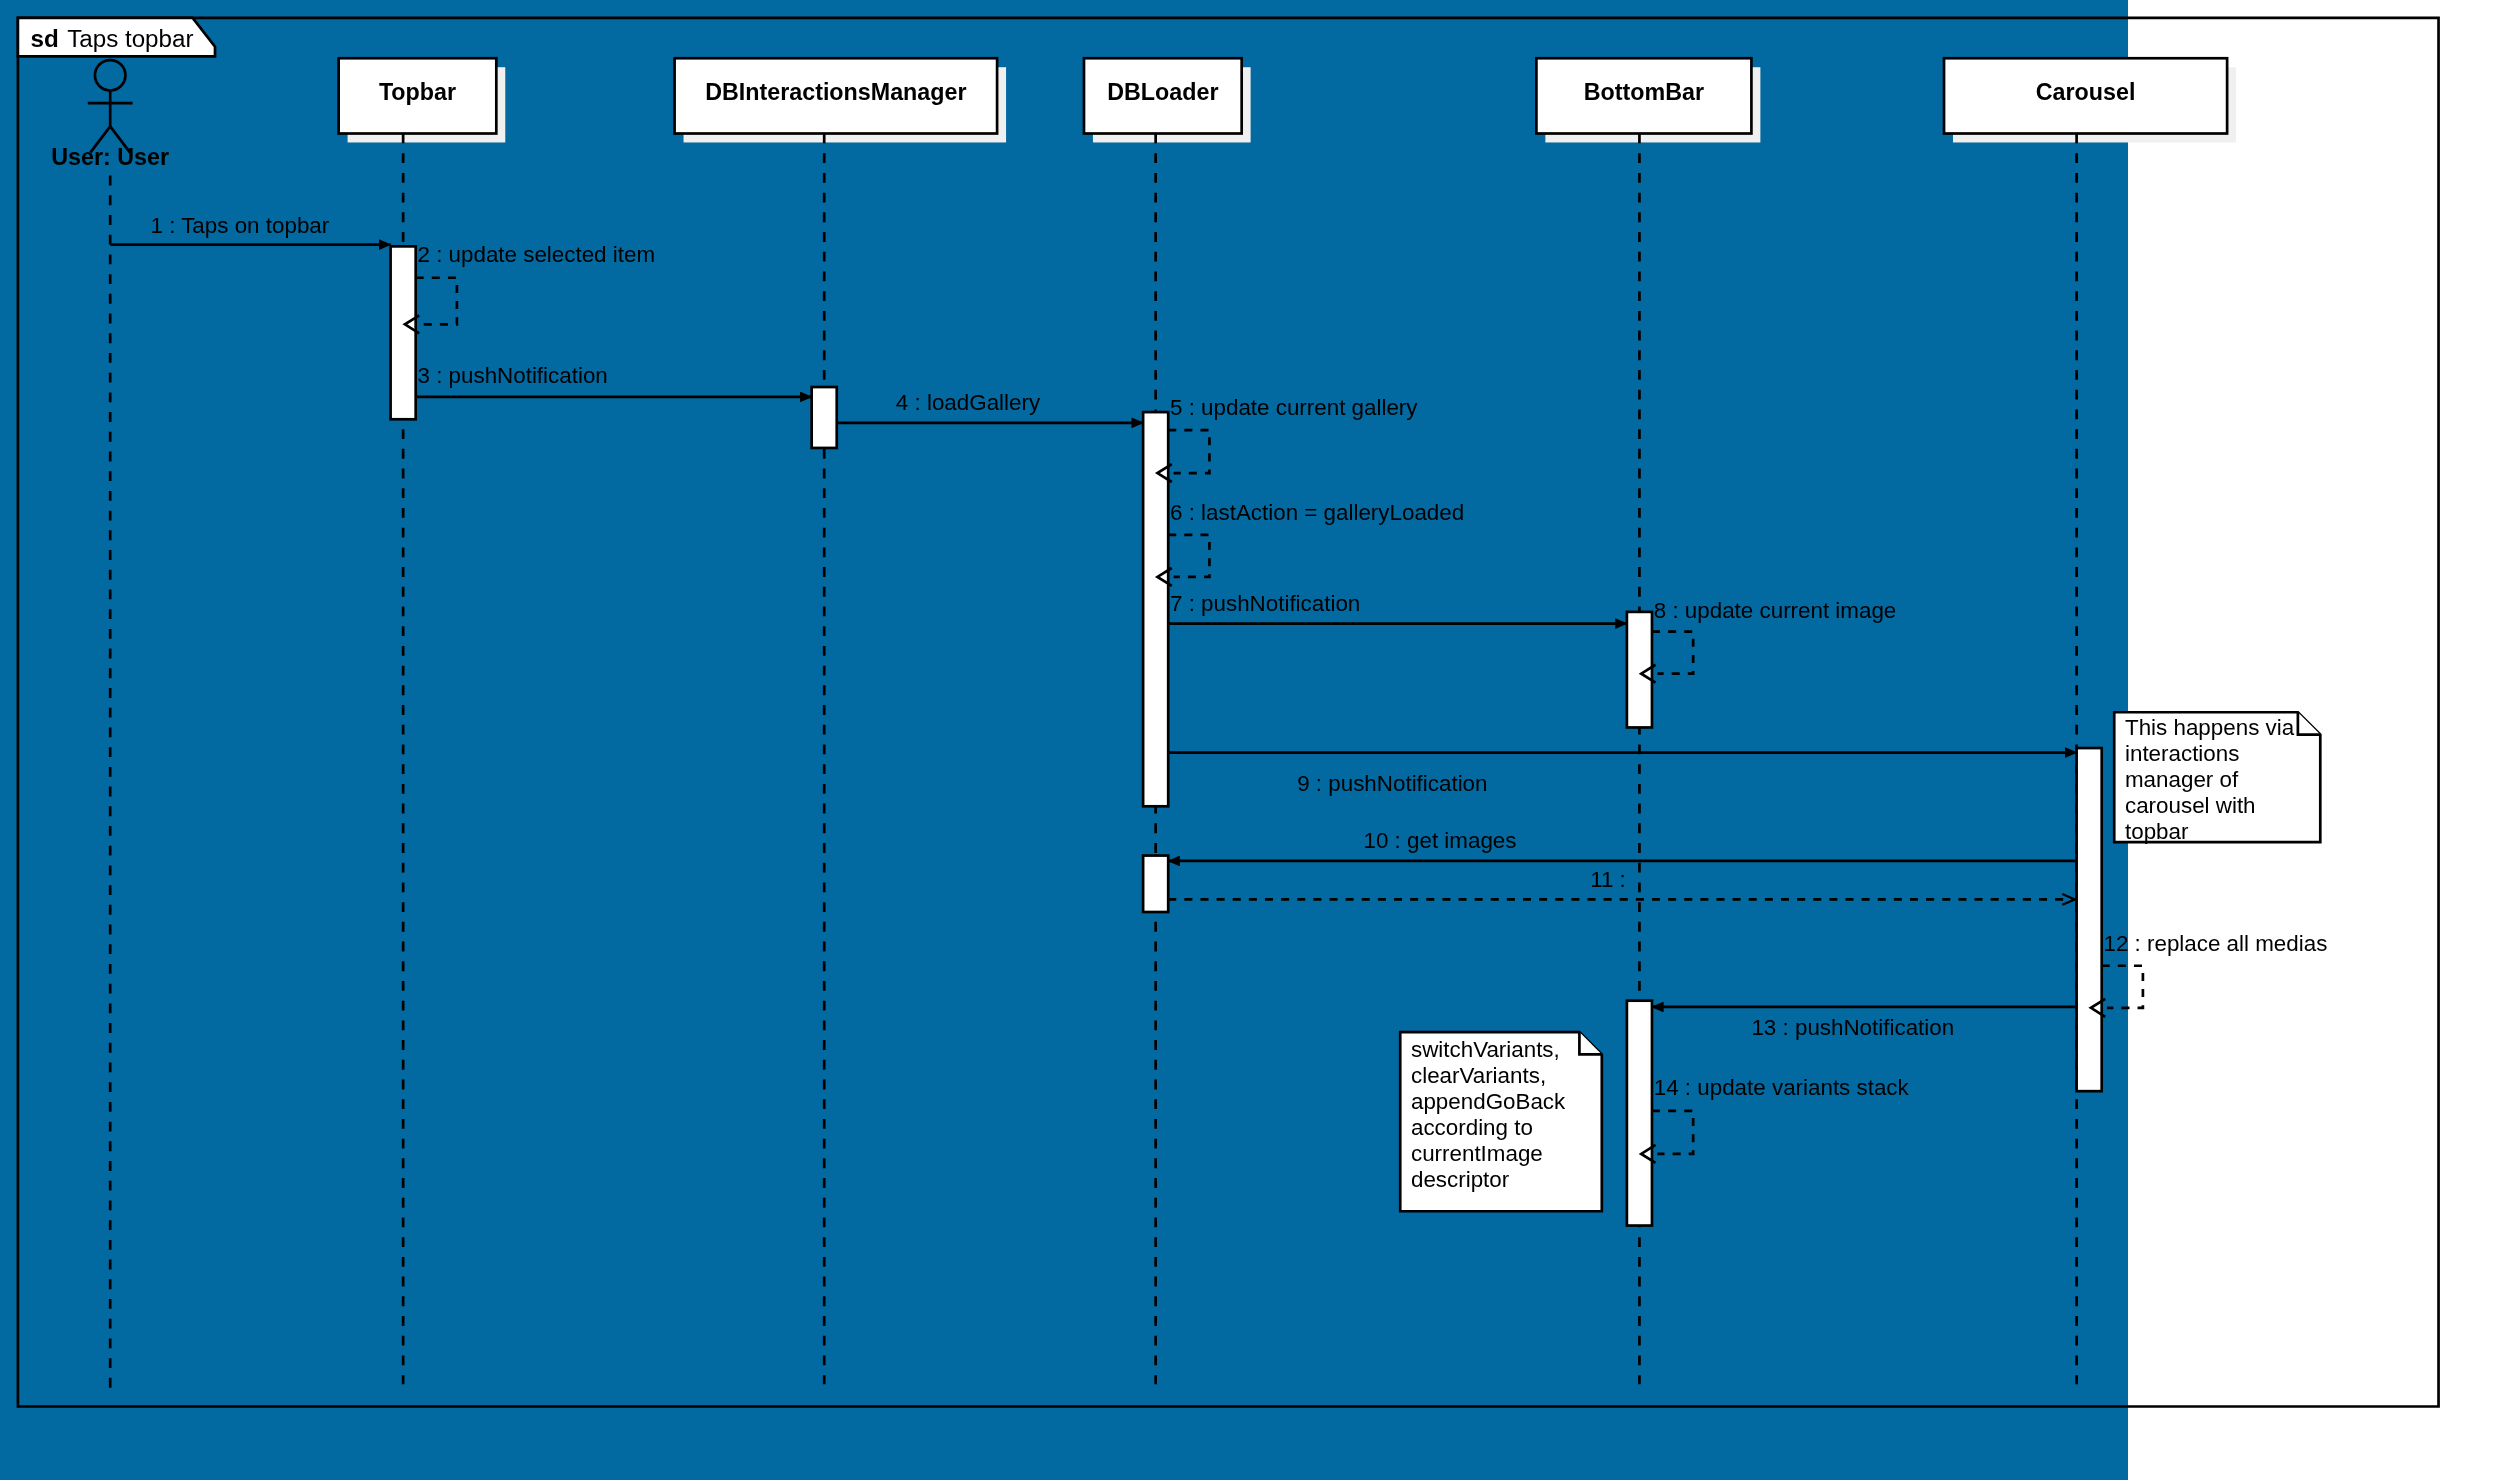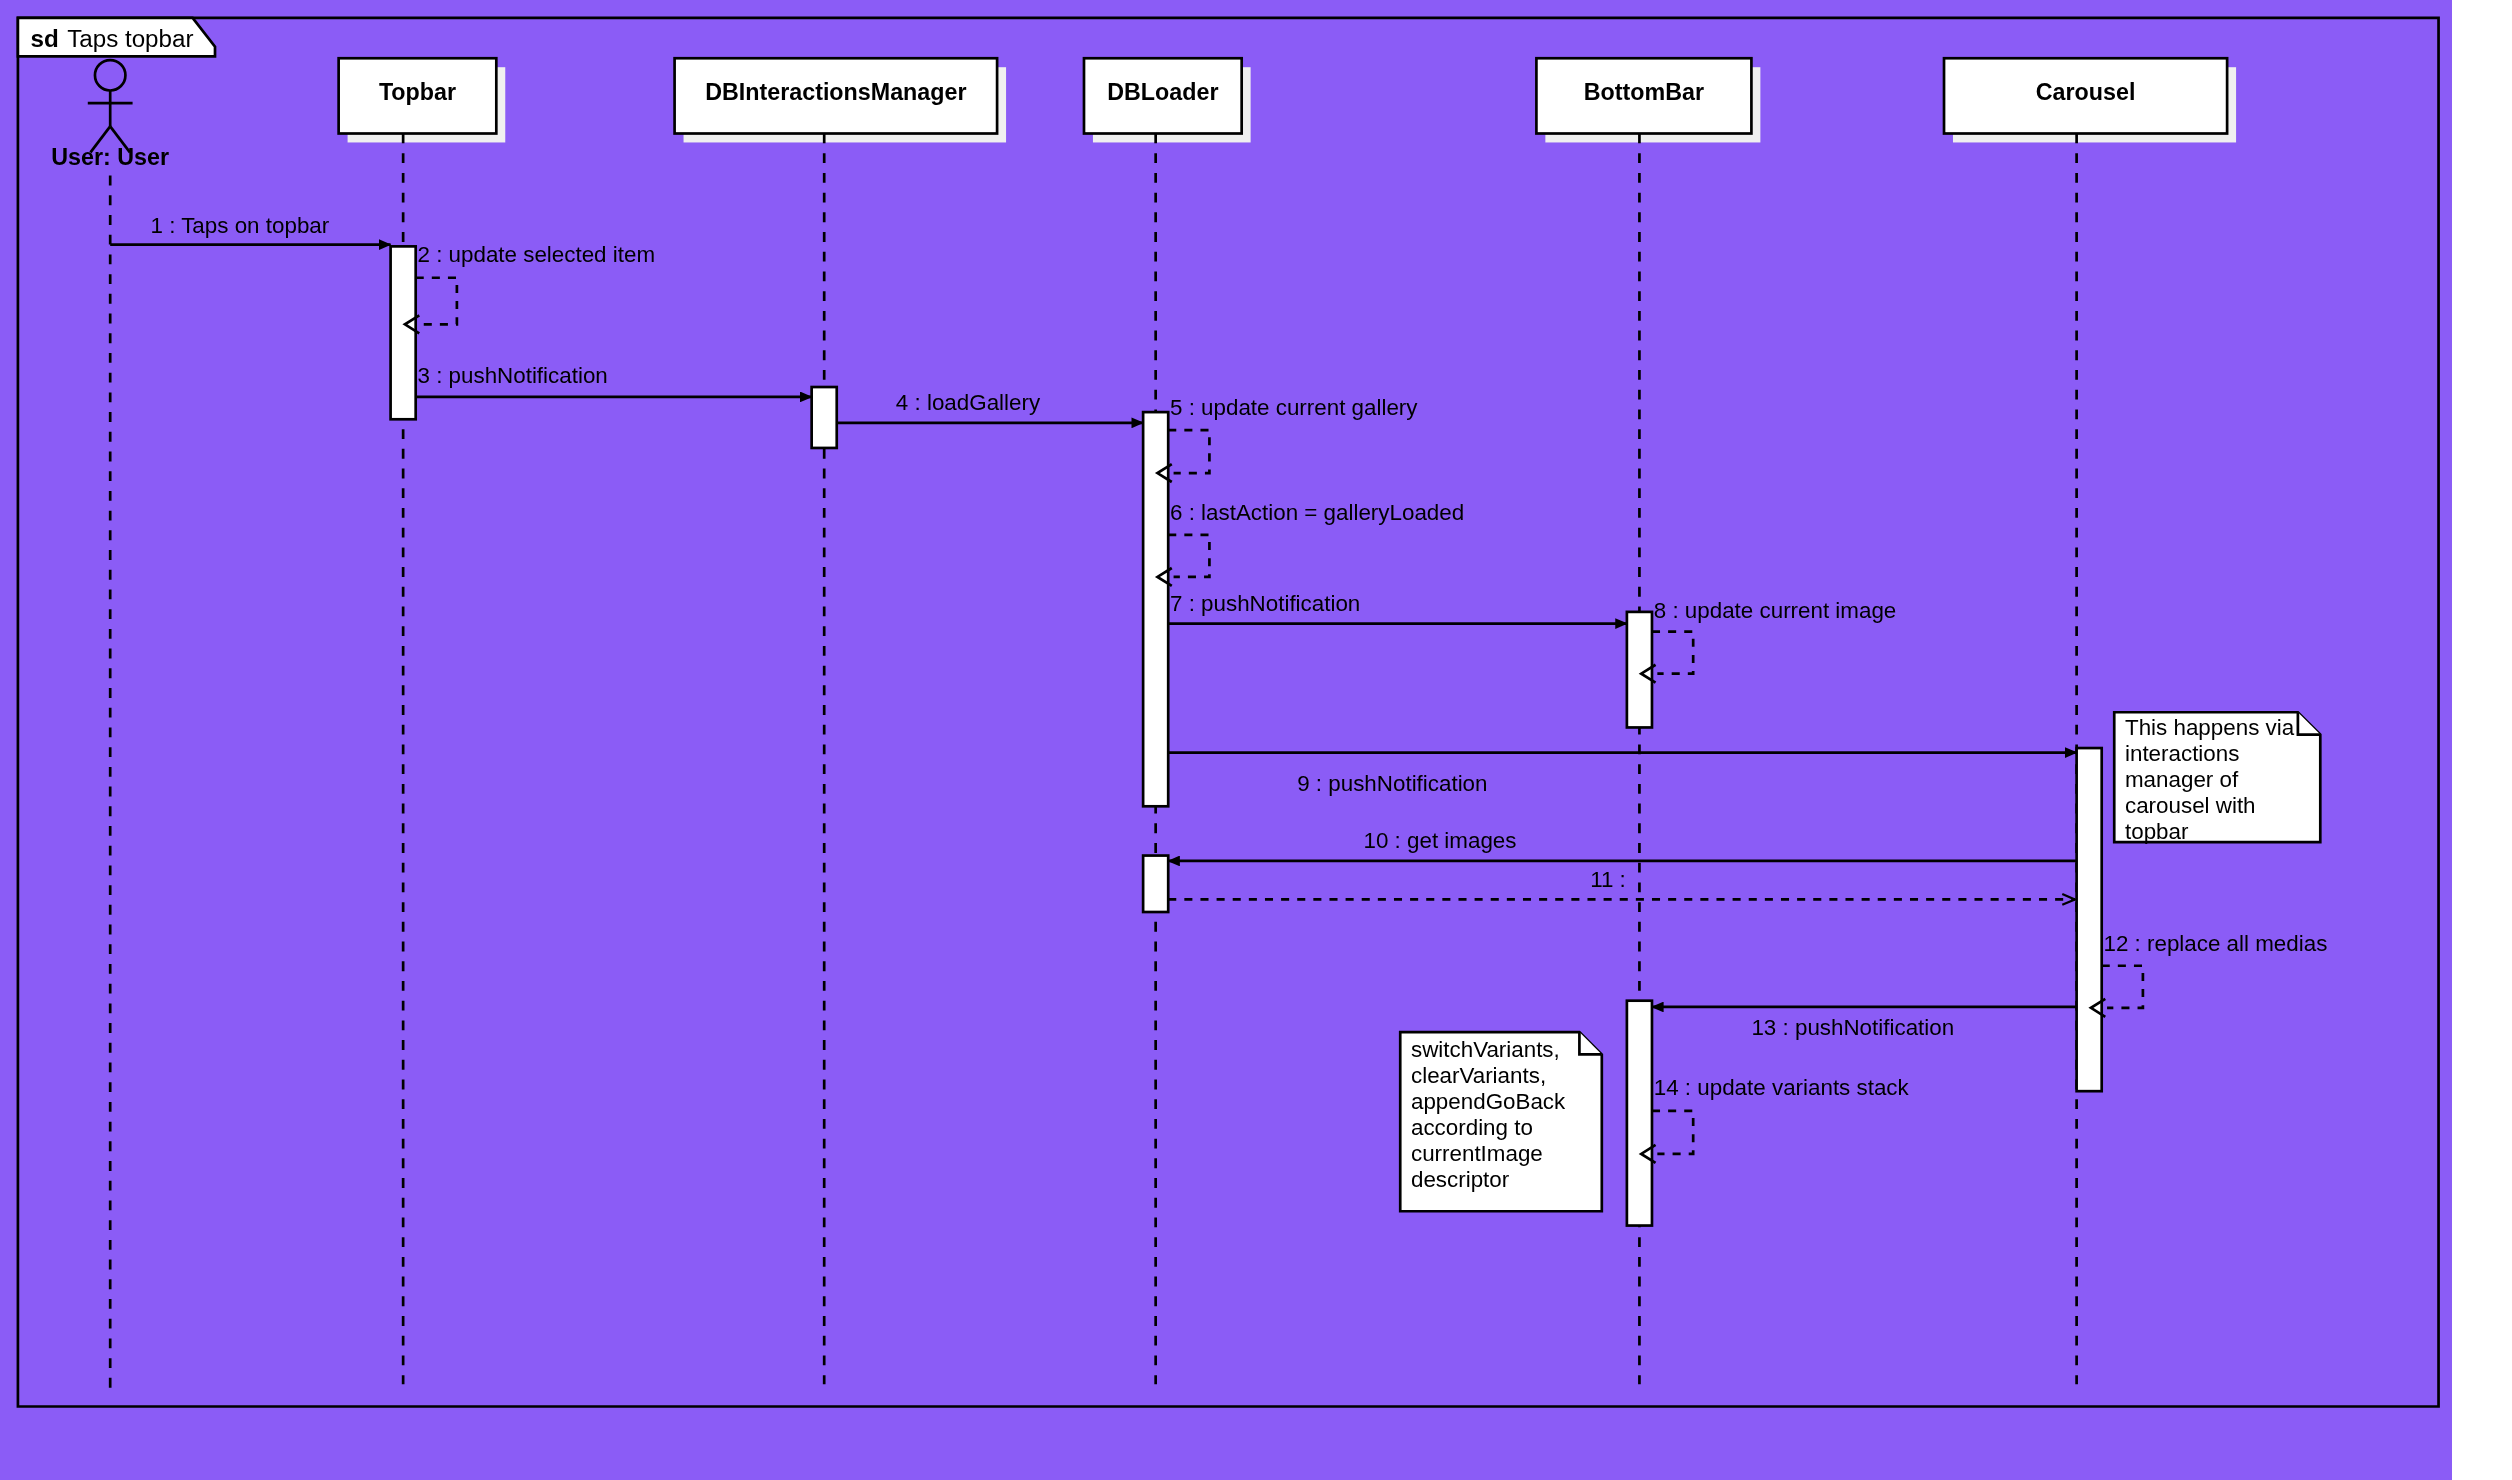--- a/index.html
+++ b/index.html
@@ -8,23 +8,23 @@
     background: #ffffff;
   }
   body {
     width: 2512px;
     height: 1480px;
     font-family: "Liberation Sans", sans-serif;
     overflow: hidden;
   }
   #diagram-root {
     position: relative;
-    width: 2452px;
+    width: 2128px;
     height: 1480px;
-    background: #8b5cf6;
+    background: #0369a1;
   }
   svg#sd-svg {
     display: block;
     width: 2512px;
     height: 1480px;
   }
   .frame-border {
     fill: none;
     stroke: #000000;
     stroke-width: 3;

